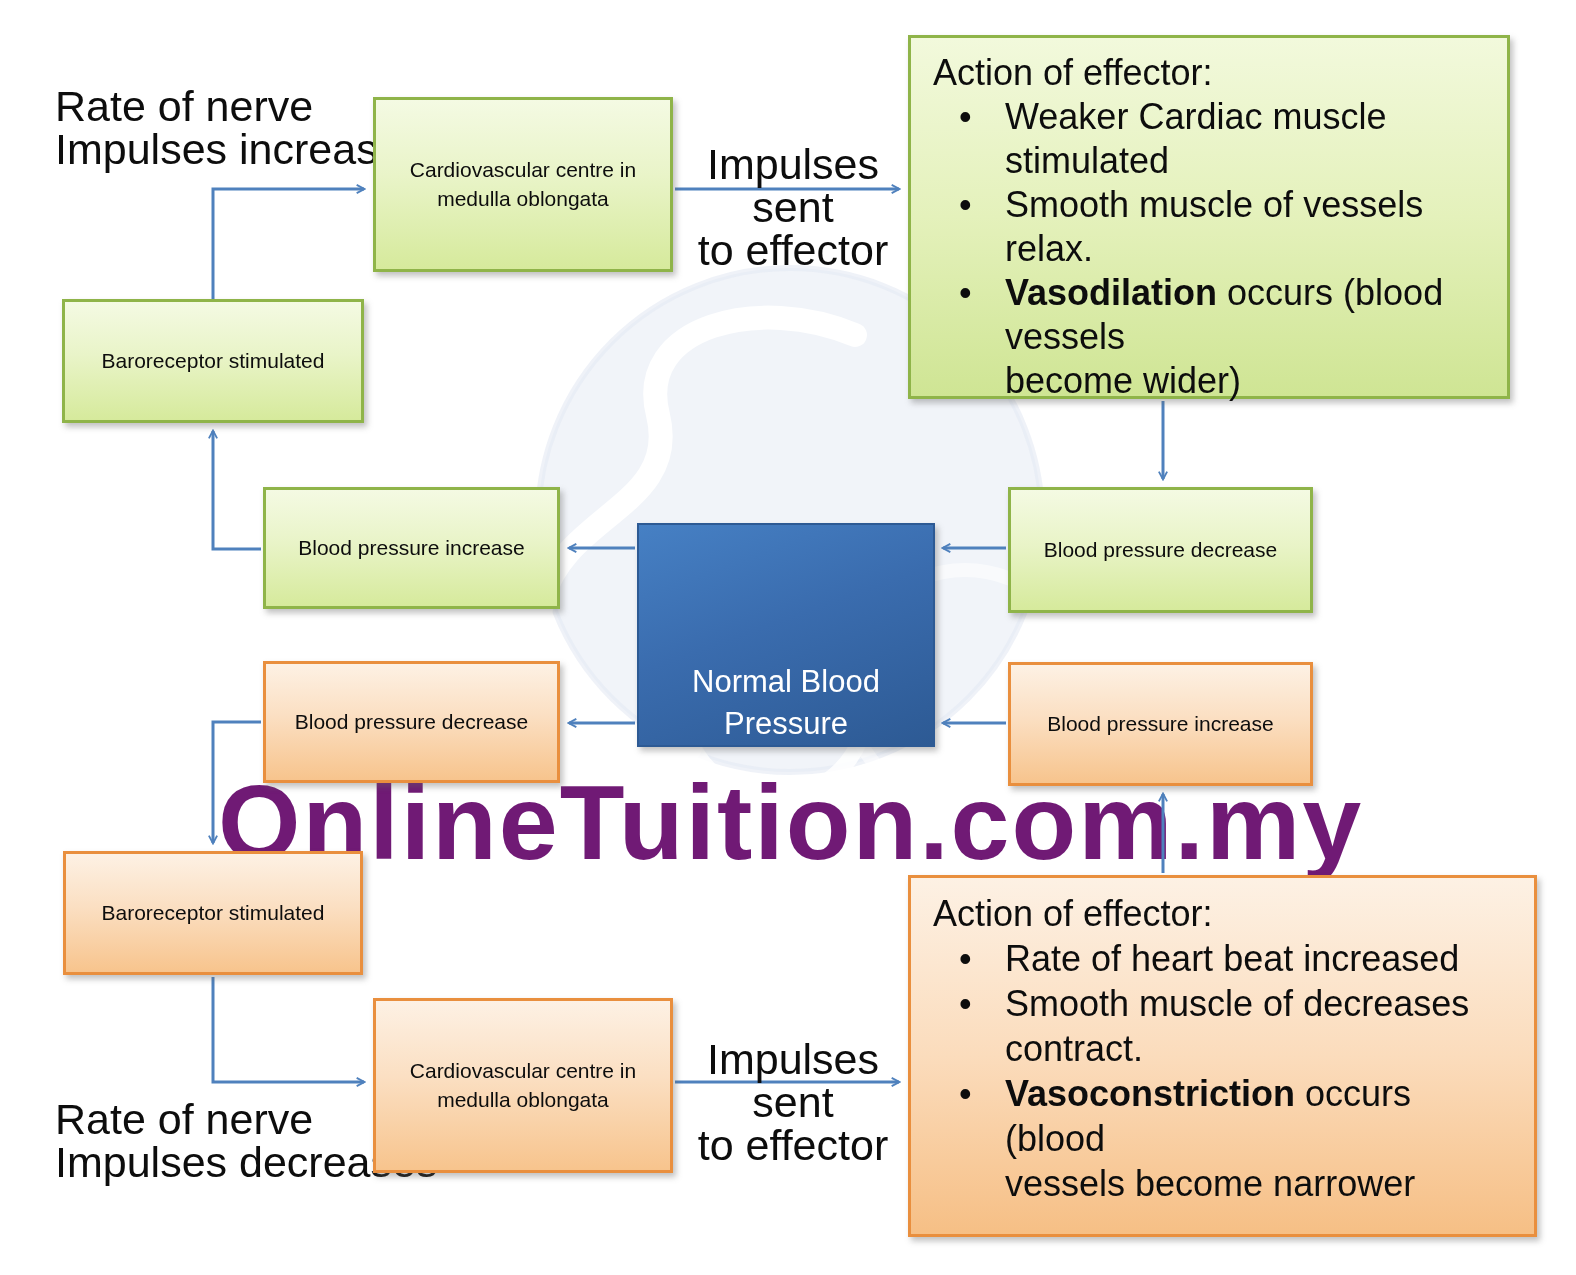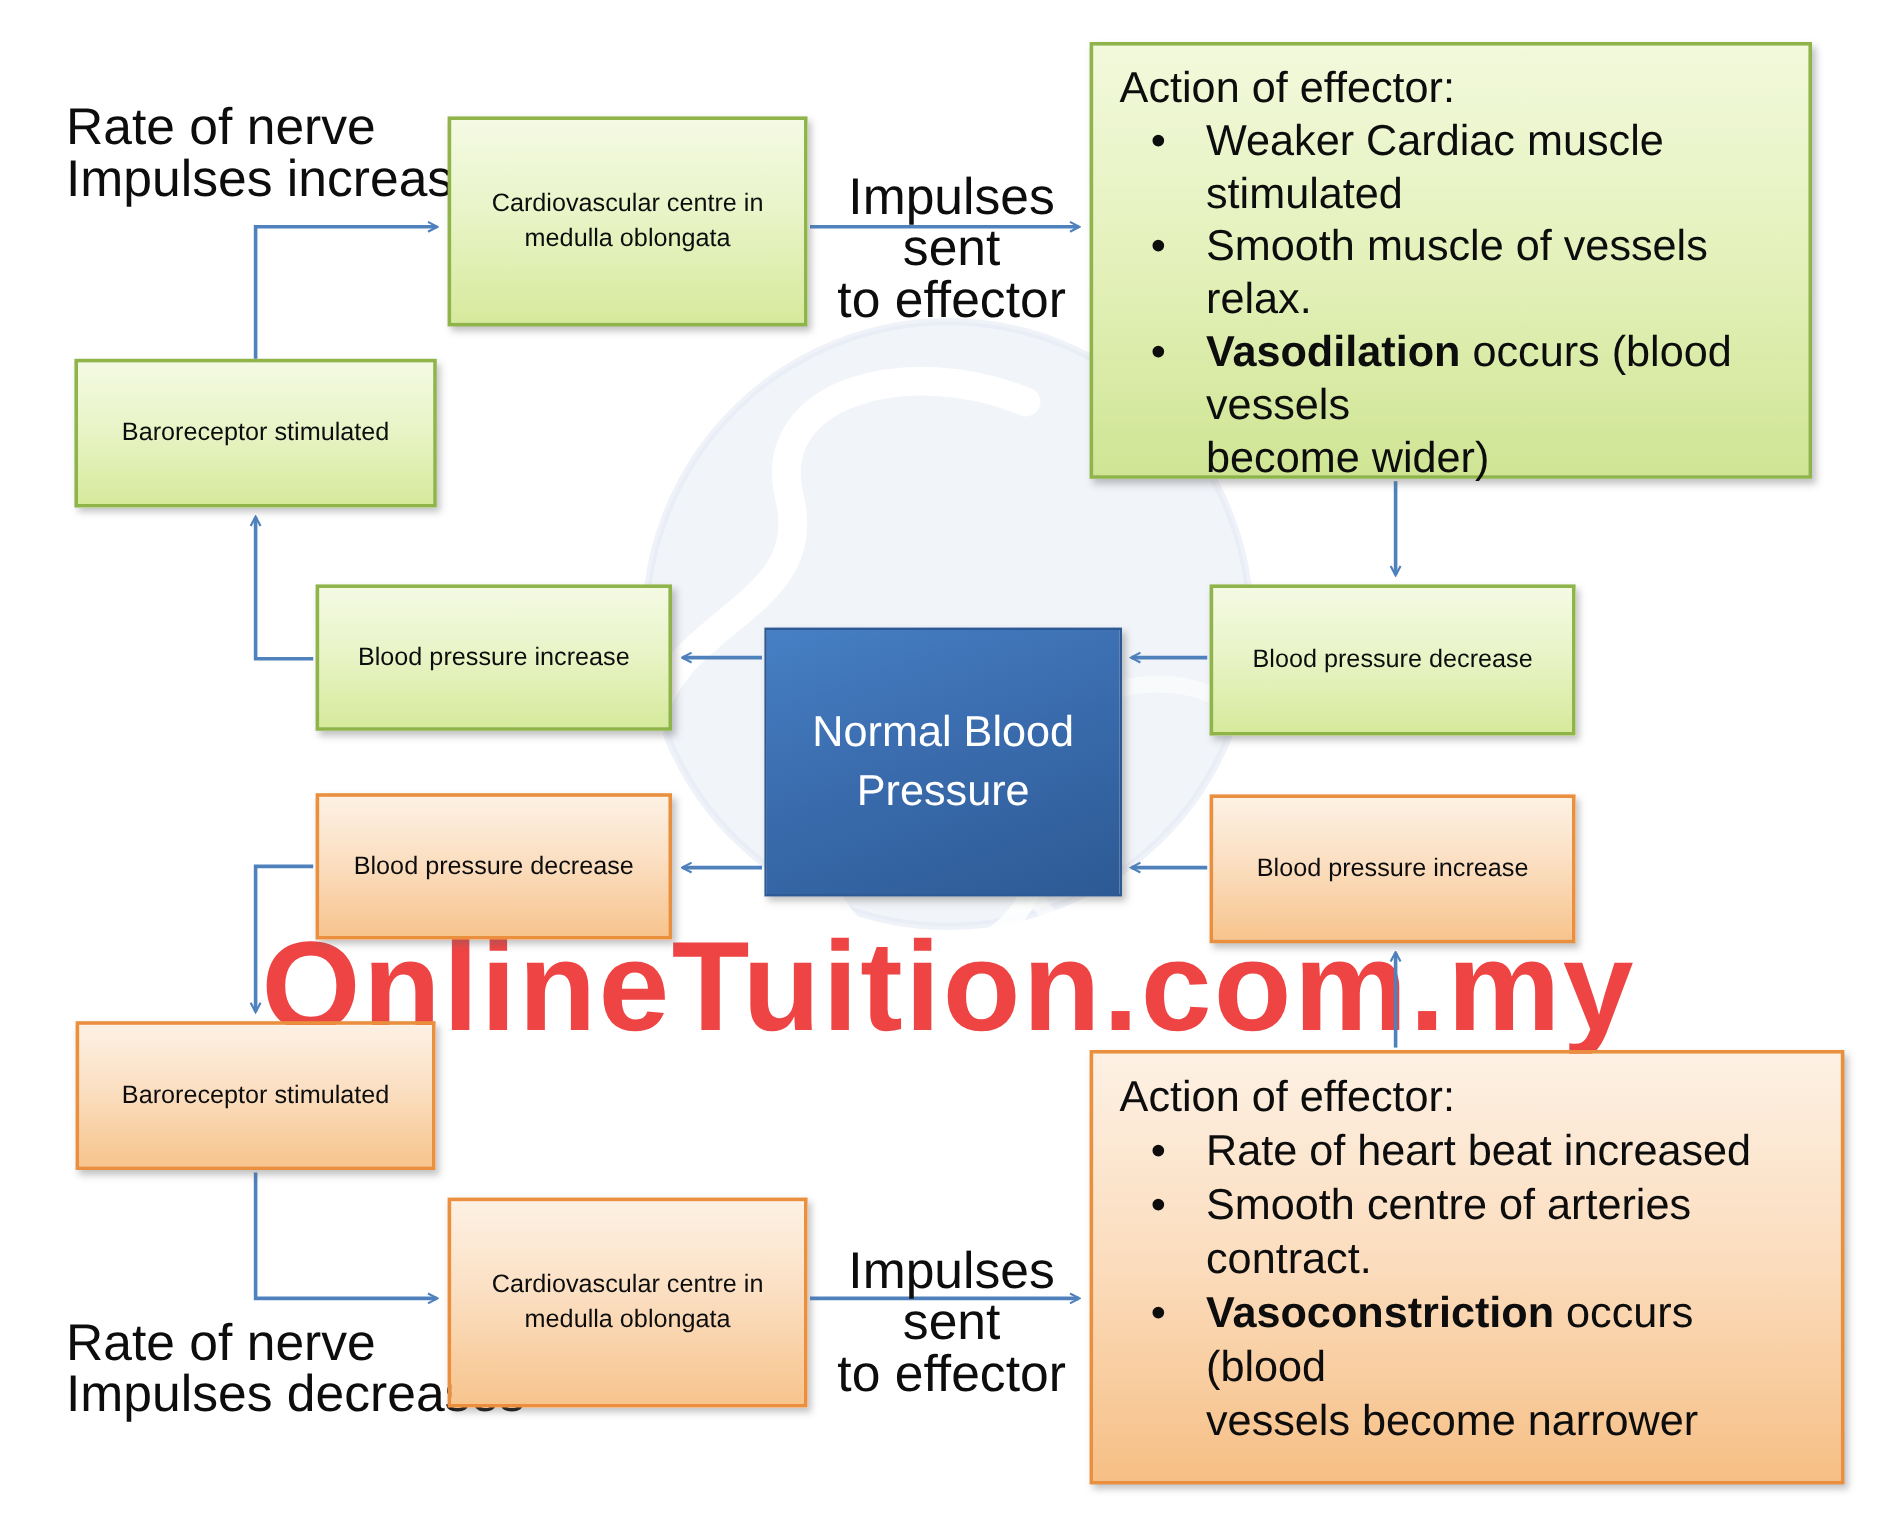--- a/index.html
+++ b/index.html
@@ -9,21 +9,21 @@
     background:#ffffff;
     overflow:hidden;
     font-family:"Liberation Sans", sans-serif;
     color:#0d0d0d;
   }
   
   .globe-svg{position:absolute;left:0;top:0;z-index:0;}
   .watermark-text{
     position:absolute;left:218px;top:762px;z-index:0;
     font-size:106px;font-weight:bold;letter-spacing:2px;
-    color:#ef4444;white-space:nowrap;
+    color:#701a75;white-space:nowrap;
   }
   
   .arrows{position:absolute;left:0;top:0;z-index:1;}
   
   .box{
     position:absolute;z-index:2;
     display:flex;align-items:center;justify-content:center;
     text-align:center;
     font-size:21px;line-height:1.35;
     box-shadow:3px 4px 6px rgba(100,100,100,0.40);
@@ -33,21 +33,21 @@
     background:linear-gradient(#f4fae3 0%, #e9f4c8 45%, #d6ea9c 100%);
     border:3px solid #8fb449;
   }
   .orange{
     background:linear-gradient(#fdf1e4 0%, #fbdfc2 45%, #f7c48d 100%);
     border:3px solid #e98f3e;
   }
   .blue{
     background:linear-gradient(160deg, #4680c4 0%, #3a6cae 45%, #2d5a94 100%);
     border:2px solid #2d5a94;
-    color:#ffffff;font-size:36px;
+    color:#ffffff;font-size:31px;align-items:flex-end;
   }
   
   .actionbox{
     position:absolute;z-index:2;
     box-sizing:border-box;
     box-shadow:3px 4px 6px rgba(100,100,100,0.40);
     font-size:36px;line-height:44px;
     padding:13px 22px 10px 22px;
     text-align:left;
   }
@@ -167,19 +167,19 @@
       <li><b></b><span class="bullet-text">Smooth muscle of vessels relax.</span></li>
       <li><b>Vasodilation</b><span class="bullet-text"> occurs (blood vessels
 become wider)</span></li>
     </ul>
   </div>
 
   <div class="actionbox orange-a" style="left:908px;top:875px;width:629px;height:362px;">
     <div>Action of effector:</div>
     <ul>
       <li><b></b><span class="bullet-text">Rate of heart beat increased</span></li>
-      <li><b></b><span class="bullet-text">Smooth centre of arteries contract.</span></li>
+      <li><b></b><span class="bullet-text">Smooth muscle of decreases contract.</span></li>
       <li><b>Vasoconstriction</b><span class="bullet-text"> occurs (blood
 vessels become narrower</span></li>
     </ul>
   </div>
 
 </div>
 
 </body></html>

